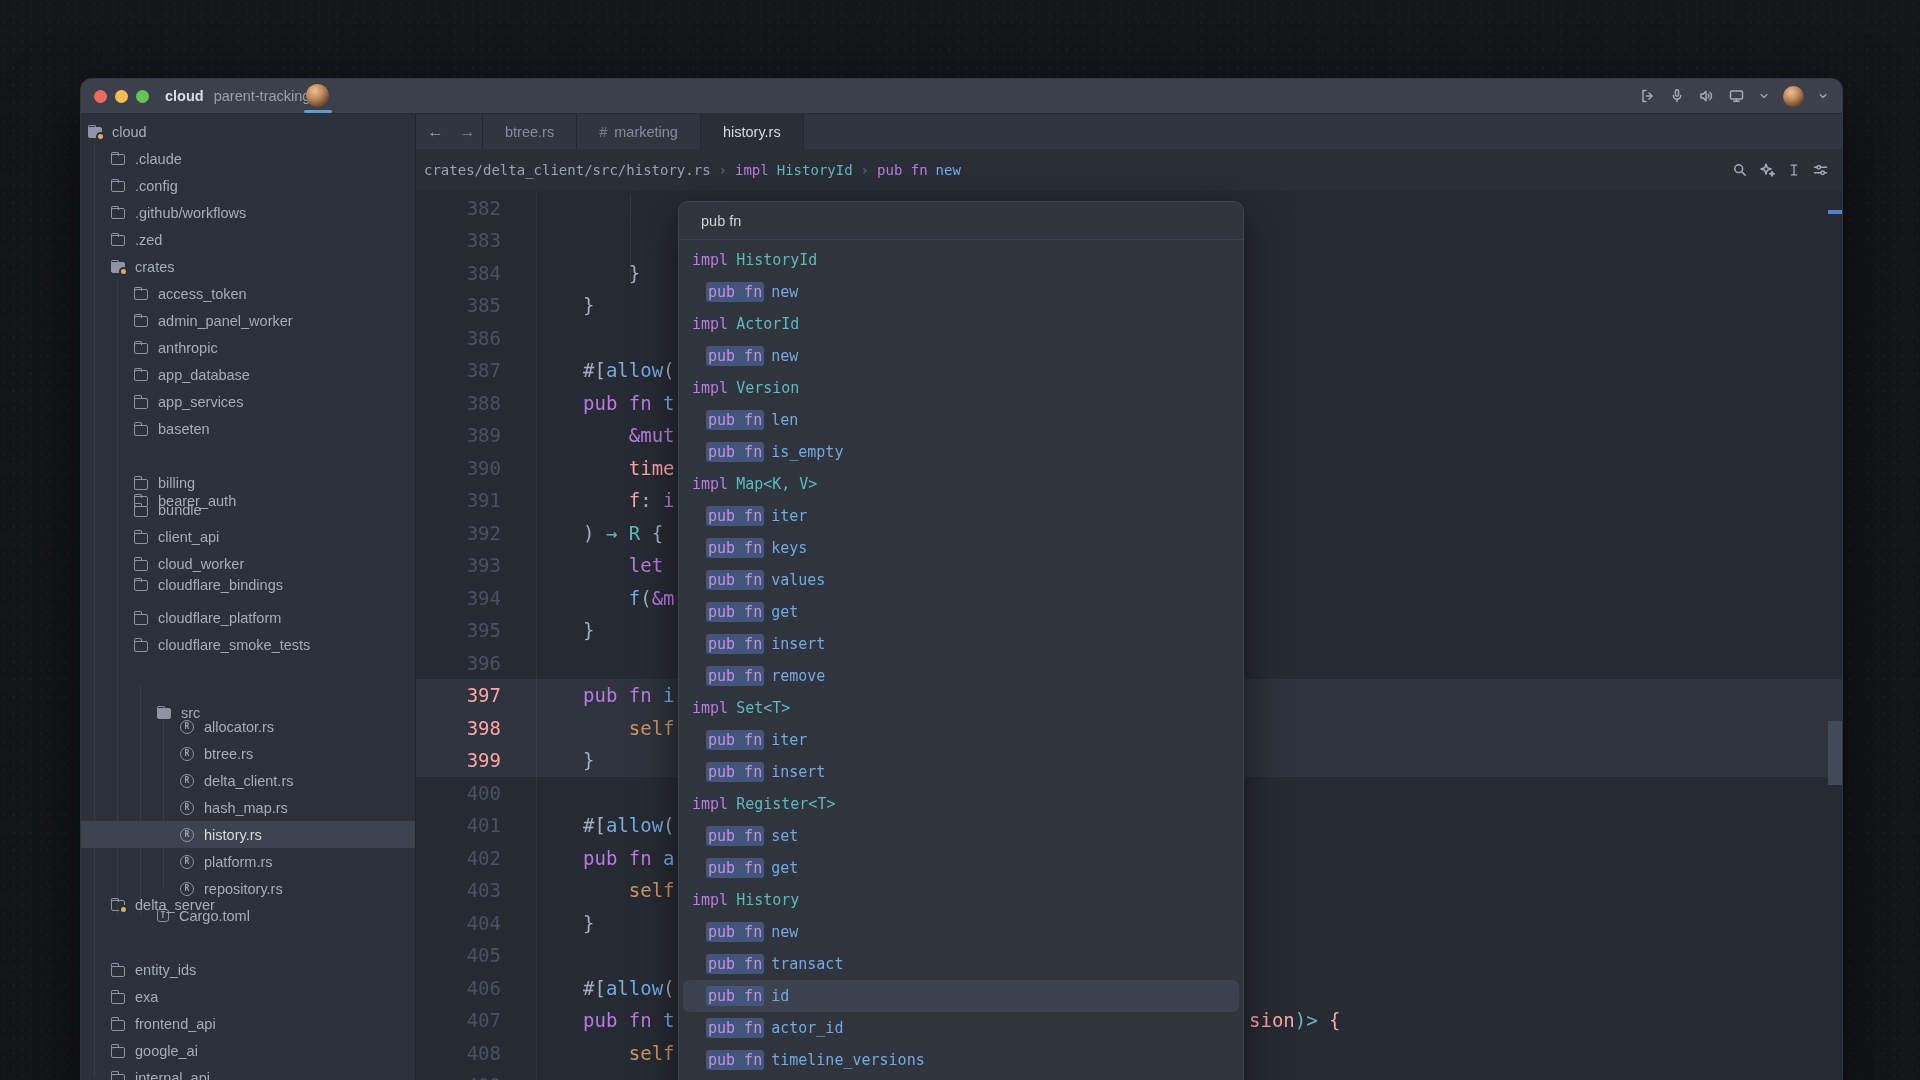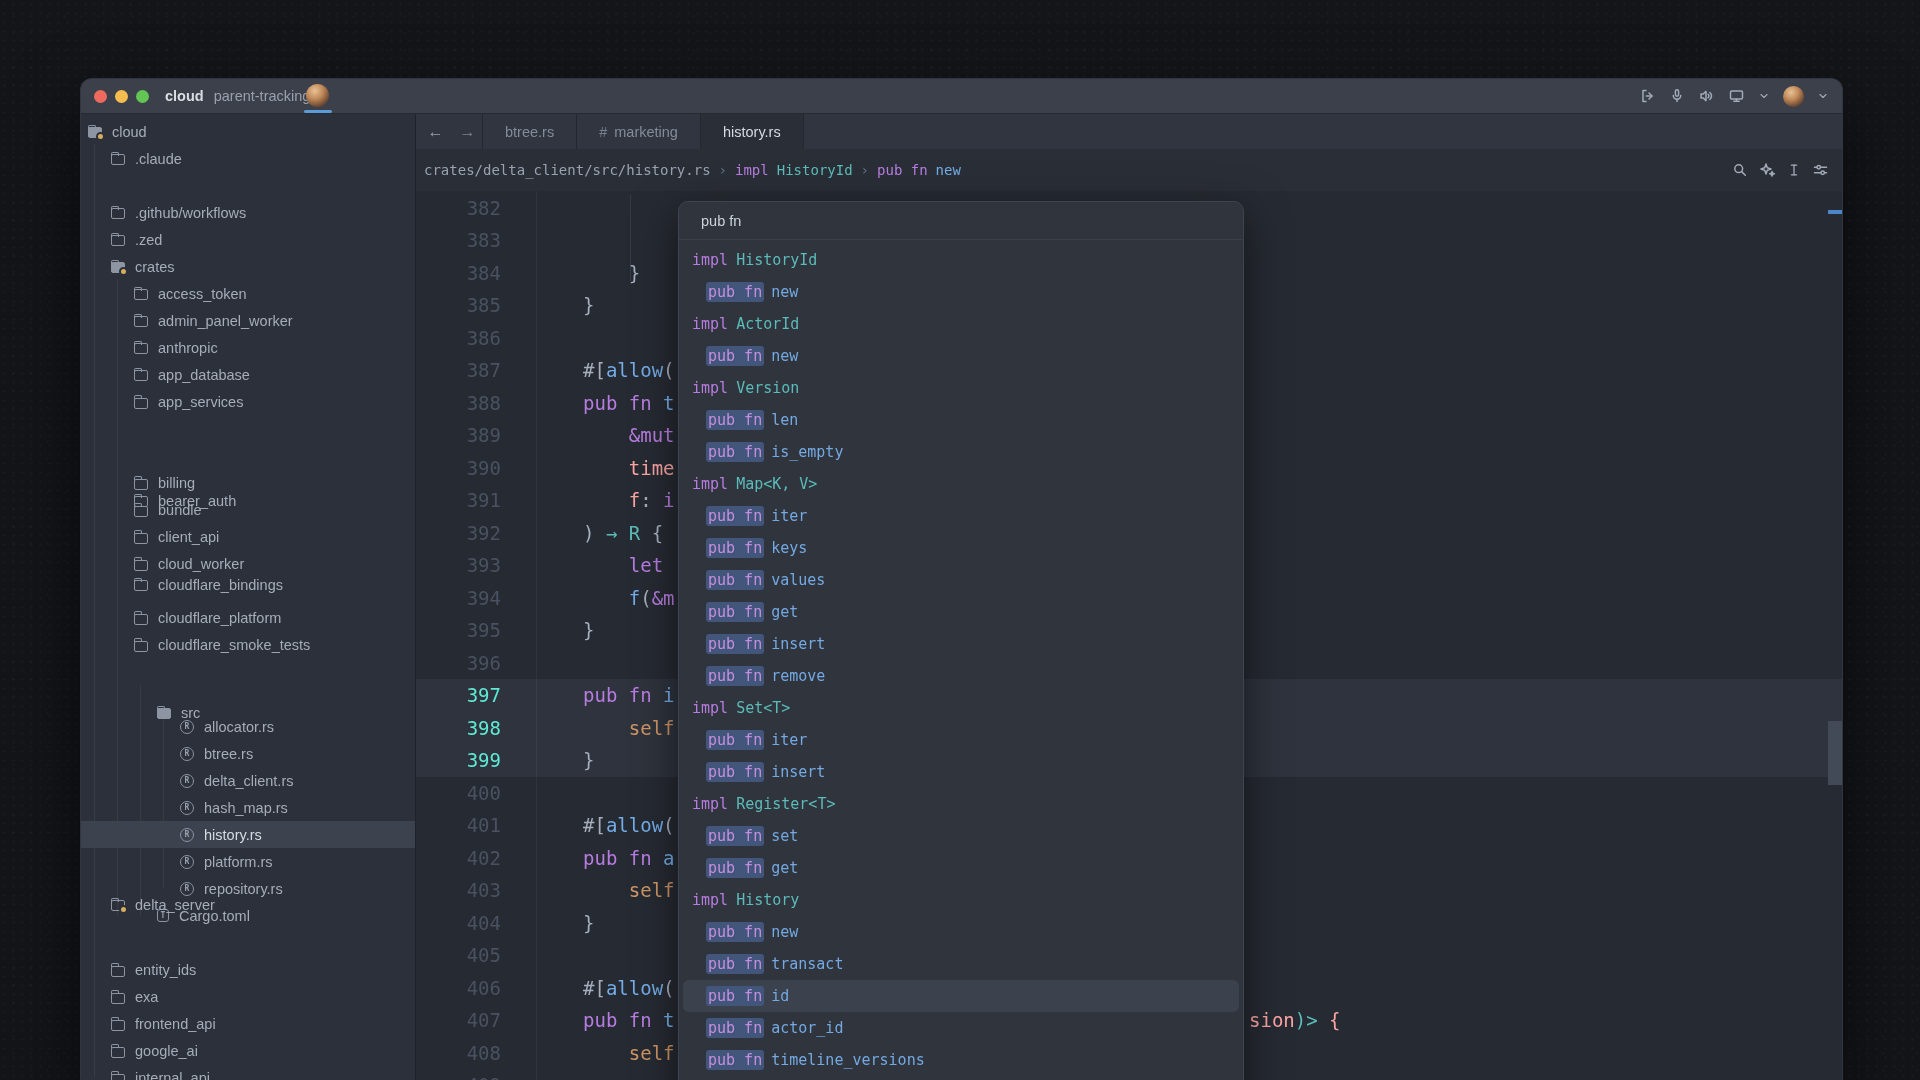--- a/index.html
+++ b/index.html
@@ -76,21 +76,21 @@
   .crumbs .kw { color:#b77ce0; } .crumbs .ty { color:#5cbcba; } .crumbs .fn { color:#74ade8; }
   .bc-icons { position:absolute; right:13px; top:0; height:100%; display:flex; align-items:center; gap:11px; }
   
   .editor { flex:1; position:relative; background:#262a32; overflow:hidden;
     font:19px "DejaVu Sans Mono", monospace; }
   .hl-band { position:absolute; left:0; right:0; top:488px; height:98px; background:#2e333d; }
   .gutter-rail { position:absolute; left:120px; top:0; bottom:0; width:1px; background:rgba(255,255,255,0.05); }
   .indent-guide { position:absolute; left:214px; top:4px; height:86px; width:1px; background:rgba(255,255,255,0.08); }
   .cl { position:absolute; left:0; right:0; height:32.5px; line-height:32.5px; }
   .cl .num { position:absolute; left:0; width:85px; text-align:right; color:#4a5160; }
-  .cl.hl .num { color:#5eead4; }
+  .cl.hl .num { color:#fca5a5; }
   .cl .code { position:absolute; left:167px; white-space:pre; }
   .cl .tail { position:absolute; left:833px; white-space:pre; }
   .tk-kw{color:#b77ce0;} .tk-fn{color:#74ade8;} .tk-ty{color:#5cbcba;}
   .tk-self{color:#cf9566;} .tk-p{color:#a6afbd;} .tk-txt{color:#fca5a5;}
   .scroll-track { position:absolute; right:0; top:0; bottom:0; width:14px; }
   .scroll-thumb { position:absolute; right:0; top:530px; width:14px; height:64px; background:#434a57; }
   .scroll-marker { position:absolute; right:0; top:19px; width:14px; height:4px; background:#4d85c9; }
   
   .popup { position:absolute; left:597px; top:122px; width:566px; height:990px; z-index:6;
     background:#2f343d; border:1px solid #3e4450; border-radius:10px;
@@ -178,20 +178,26 @@
             <span class="icon-folder open dot"></span>
           </span>
           <span class="slabel">cloud</span>
         </div>
         <div class="srow" style="top: 31.05px;">
           <span class="sicon" style="margin-left: 30px;">
             <span class="icon-folder"></span>
           </span>
           <span class="slabel">.claude</span>
         </div>
+        <div class="srow" style="top: 58.1px;">
+          <span class="sicon" style="margin-left: 30px;">
+            <span class="icon-folder"></span>
+          </span>
+          <span class="slabel">.config</span>
+        </div>
         <div class="srow" style="top: 85.15px;">
           <span class="sicon" style="margin-left: 30px;">
             <span class="icon-folder"></span>
           </span>
           <span class="slabel">.github/workflows</span>
         </div>
         <div class="srow" style="top: 112.2px;">
           <span class="sicon" style="margin-left: 30px;">
             <span class="icon-folder"></span>
           </span>
@@ -225,20 +231,26 @@
           <span class="sicon" style="margin-left: 53px;">
             <span class="icon-folder"></span>
           </span>
           <span class="slabel">app_database</span>
         </div>
         <div class="srow" style="top: 274.5px;">
           <span class="sicon" style="margin-left: 53px;">
             <span class="icon-folder"></span>
           </span>
           <span class="slabel">app_services</span>
+        </div>
+        <div class="srow" style="top: 301.55px;">
+          <span class="sicon" style="margin-left: 53px;">
+            <span class="icon-folder"></span>
+          </span>
+          <span class="slabel">baseten</span>
         </div>
         <div class="srow" style="top: 341px; margin-top: 32px;">
           <span class="sicon" style="margin-left: 53px;">
             <span class="icon-folder"></span>
           </span>
           <span class="slabel">bearer_auth</span>
         </div>
         <div class="srow" style="top: 355.65px;">
           <span class="sicon" style="margin-left: 53px;">
             <span class="icon-folder"></span>

